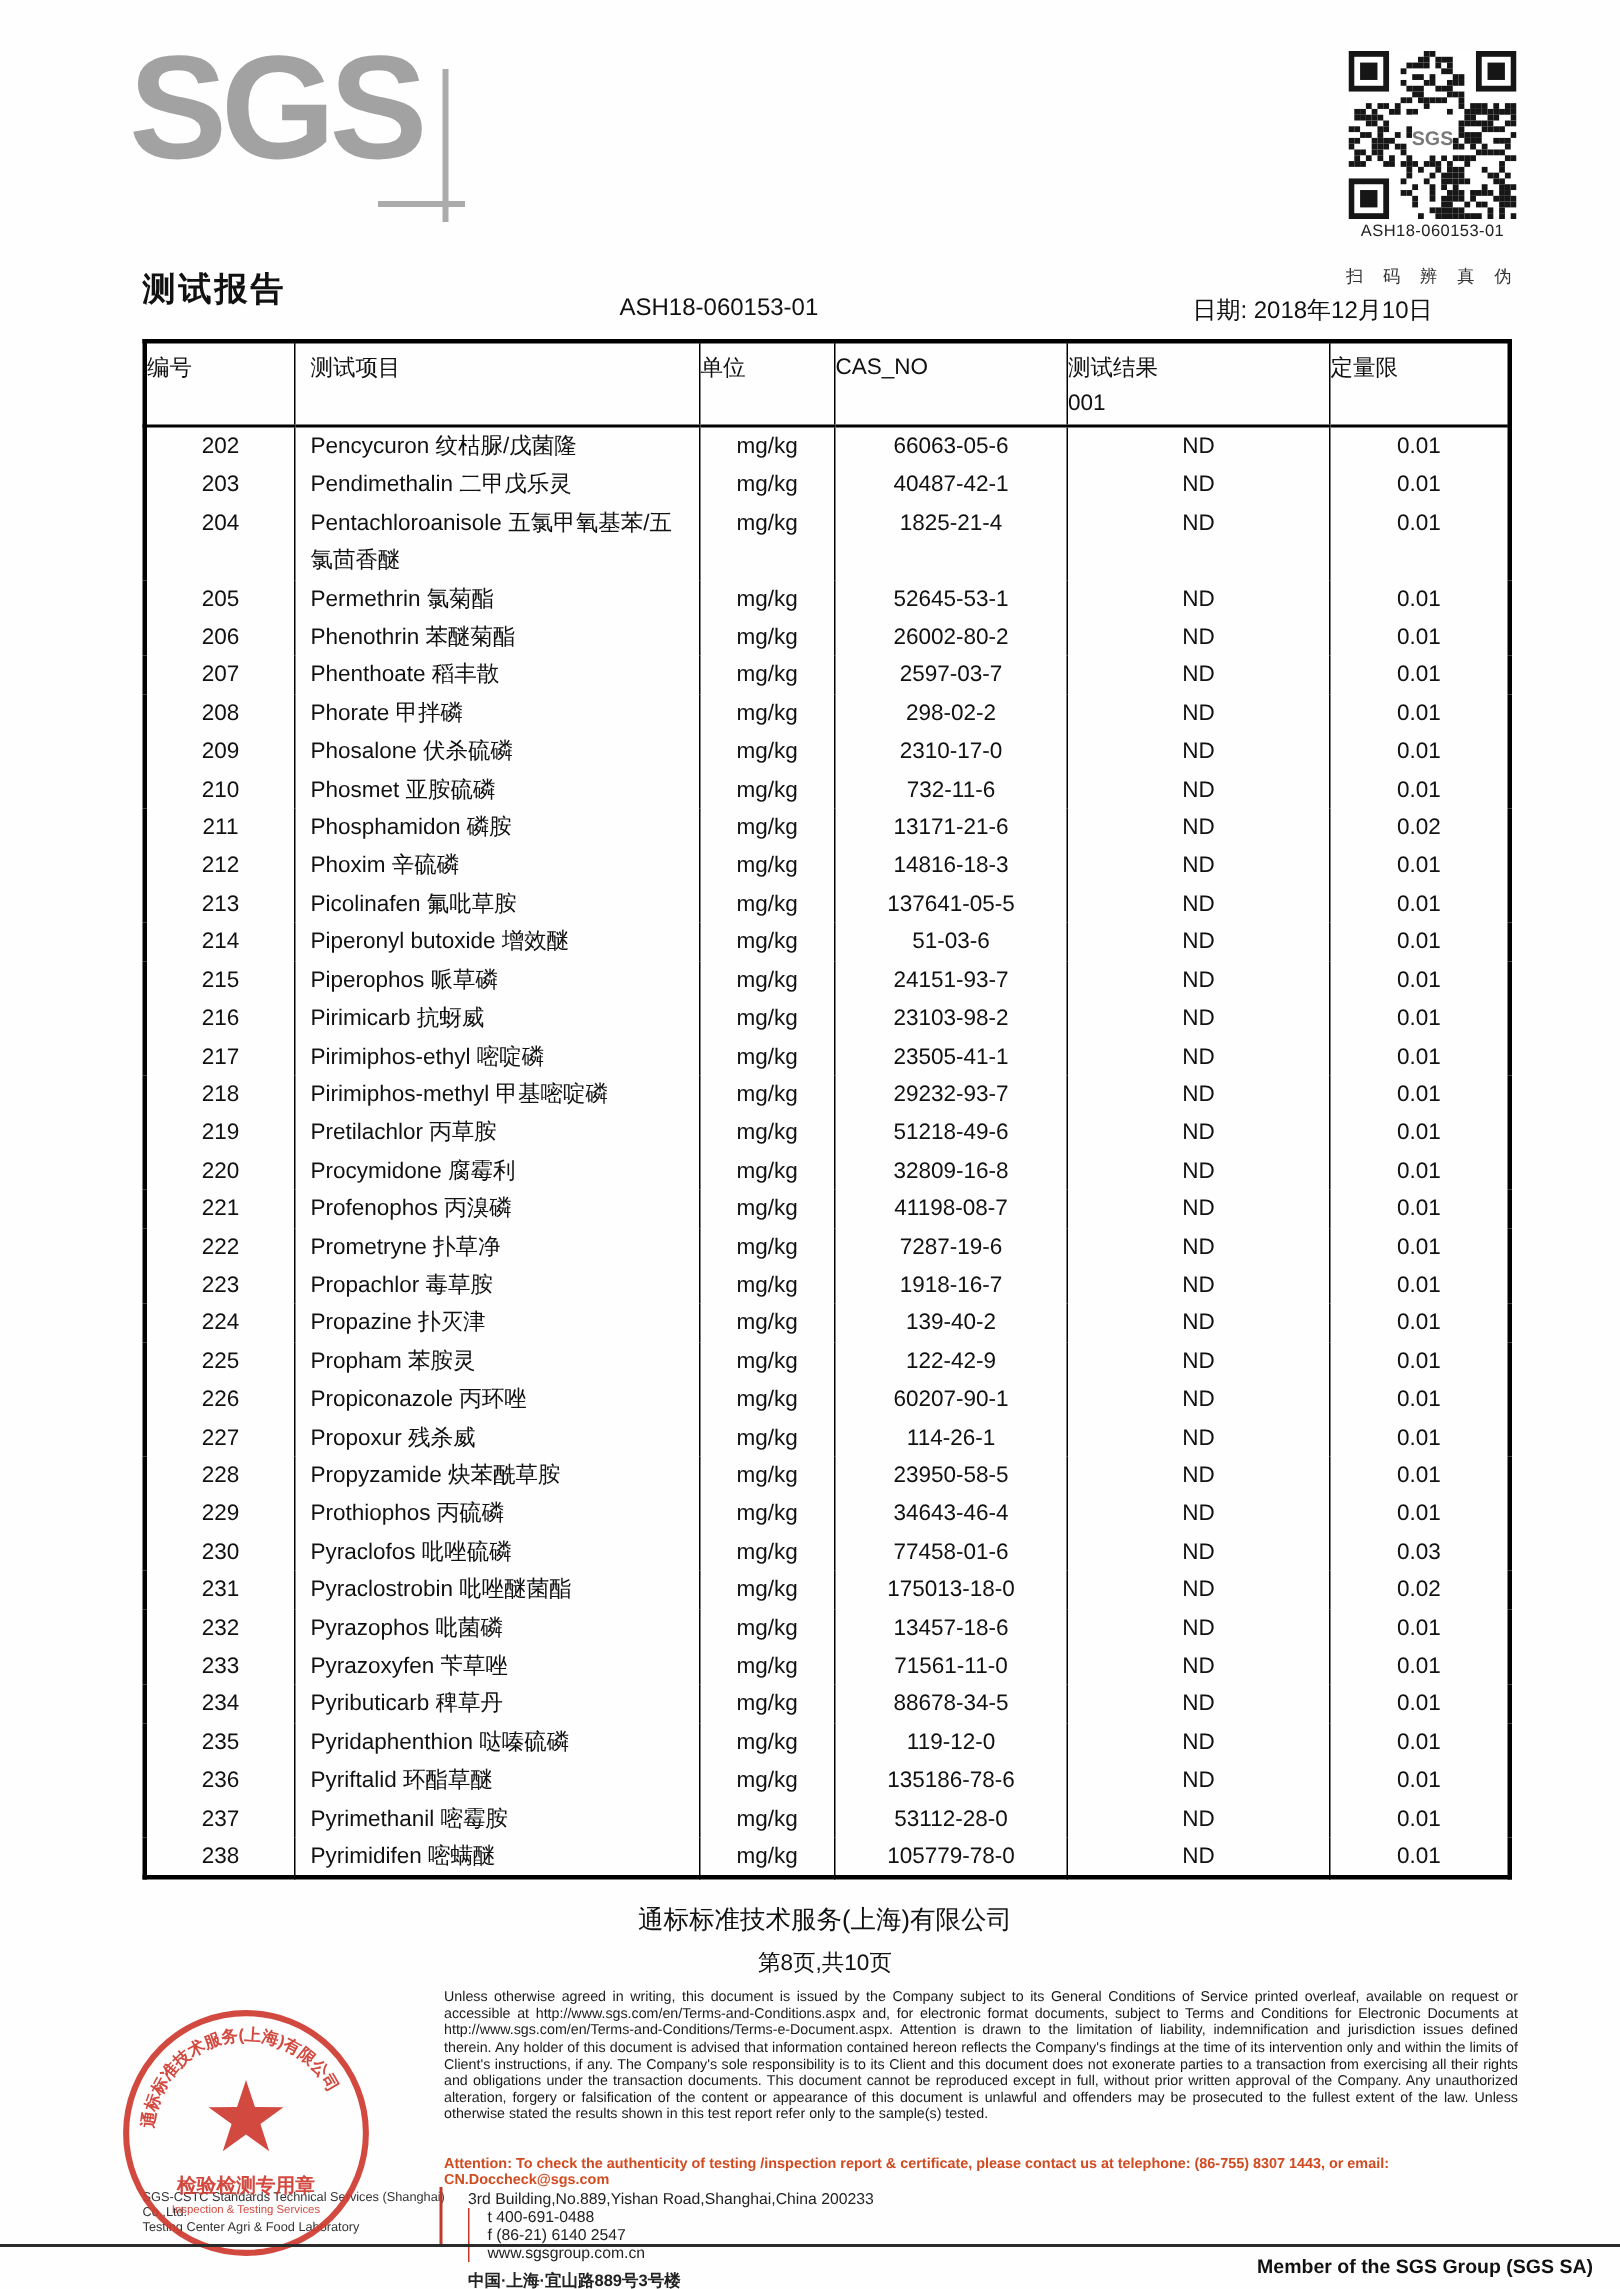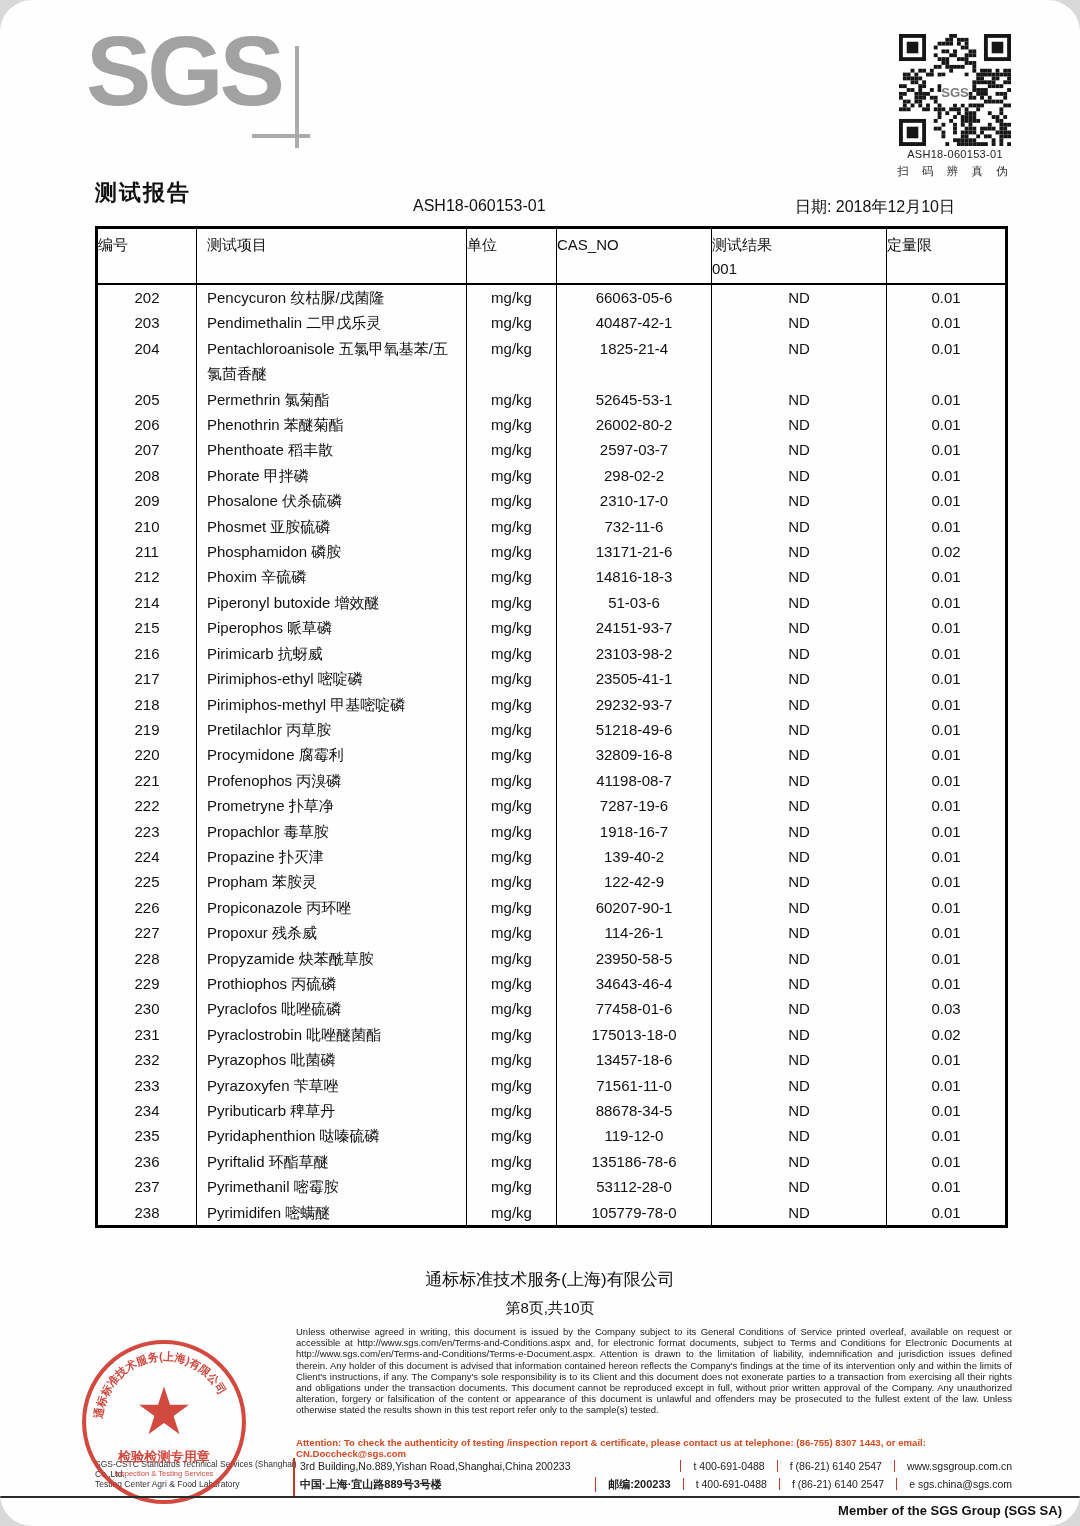--- a/index.html
+++ b/index.html
@@ -1,28 +1,28 @@
 <!DOCTYPE html>
 <html><head>
 <meta charset="utf-8">
 <style>
   * { box-sizing: border-box; }
   body { margin:0; background:#d8d8d8; font-family:"Liberation Sans","DejaVu Sans",sans-serif; }
-  .page { position:relative; width:1080px; height:1526px; background:#fefefe; overflow:hidden; color:#111; margin:0 auto;border-radius:32px; }
+  .page { position:relative; width:1080px; height:1526px; background:#fefefe; overflow:hidden; color:#111; margin:0 auto; }
 
   
   .sgs-logo { position:absolute; left:86px; top:22px; font-size:98px; font-weight:800; letter-spacing:-4px; color:#a2a2a2; line-height:1; }
   .logo-vline { position:absolute; left:295px; top:46px; width:4px; height:102px; background:#ababab; }
   .logo-hline { position:absolute; left:252px; top:134px; width:58px; height:4px; background:#ababab; }
 
   
   .qr-wrap { position:absolute; left:870px; top:34px; width:170px; text-align:center; }
   .qr-box { width:112px; height:112px; margin:0 auto; }
   .qr-code-label { font-size:11px; color:#222; margin-top:2px; letter-spacing:0.3px; }
-  .qr-caption { font-size:11.5px; color:#333; letter-spacing:5px; margin-top:4px; }
+  .qr-caption { font-size:11.5px; color:#333; letter-spacing:5px; margin-top:17px; }
 
   
   .report-title { position:absolute; left:95px; top:178px; font-size:22px; font-weight:bold; letter-spacing:2px; }
   .report-no { position:absolute; left:413px; top:197px; font-size:16px; }
   .report-date { position:absolute; right:125px; top:197px; font-size:16px; }
 
   
   .results-table { position:absolute; left:95px; top:226px; width:910px; border-collapse:collapse; table-layout:fixed; font-size:15px; border:3px solid #000; }
   .results-table th, .results-table td { border-left:1px solid #000; }
   .results-table th:first-child, .results-table td:first-child { border-left:none; }
@@ -36,21 +36,21 @@
   .company-line { position:absolute; left:95px; top:1268px; width:910px; text-align:center; font-size:17px; }
   .page-line { position:absolute; left:95px; top:1299px; width:910px; text-align:center; font-size:15px; }
 
   
   .disclaimer { position:absolute; left:296px; top:1326px; width:716px; font-size:9.5px; line-height:11.2px; text-align:justify; color:#1a1a1a; }
   .attention-line { position:absolute; left:296px; top:1438px; width:716px; font-size:9.6px; line-height:10.8px; font-weight:bold; color:#d14b21; }
 
   .company-en { position:absolute; left:95px; top:1459px; width:210px; font-size:8.5px; line-height:10px; color:#333; }
 
   .addr-block { position:absolute; left:300px; top:1460px; width:712px; }
-  .addr-row { display:flex; align-items:baseline; white-space:nowrap; font-size:10.5px; color:#222; margin-bottom:5px; }
+  .addr-row { display:flex; align-items:baseline; white-space:nowrap; font-size:10.5px; color:#222; margin-bottom:5px;flex-direction:column; }
   .addr-row span + span { border-left:1.5px solid #c0392b; padding-left:12px; margin-left:12px; }
   .addr-row .seg0 { flex:1 1 auto; }
   .addr-cn .seg0, .addr-cn .seg1 { font-weight:bold; font-size:11px; }
   .addr-divider { position:absolute; left:293px; top:1458px; width:2px; height:38px; background:#c0392b; }
 
   .footer-divider { position:absolute; left:0; top:1496px; width:1080px; height:2px; background:#2b2b2b; }
   .member-line { position:absolute; right:18px; top:1503px; font-size:13px; font-weight:bold; color:#111; }
 
   .stamp { position:absolute; left:78px; top:1336px; width:172px; height:172px; opacity:0.92; }
 </style>
@@ -454,20 +454,28 @@
         </tr>
         <tr>
           <td class="c0">212</td>
           <td class="c1">Phoxim 辛硫磷</td>
           <td class="c2">mg/kg</td>
           <td class="c3">14816-18-3</td>
           <td class="c4">ND</td>
           <td class="c5">0.01</td>
         </tr>
         <tr>
+          <td class="c0">213</td>
+          <td class="c1">Picolinafen 氟吡草胺</td>
+          <td class="c2">mg/kg</td>
+          <td class="c3">137641-05-5</td>
+          <td class="c4">ND</td>
+          <td class="c5">0.01</td>
+        </tr>
+        <tr>
           <td class="c0">214</td>
           <td class="c1">Piperonyl butoxide 增效醚</td>
           <td class="c2">mg/kg</td>
           <td class="c3">51-03-6</td>
           <td class="c4">ND</td>
           <td class="c5">0.01</td>
         </tr>
         <tr>
           <td class="c0">215</td>
           <td class="c1">Piperophos 哌草磷</td>

